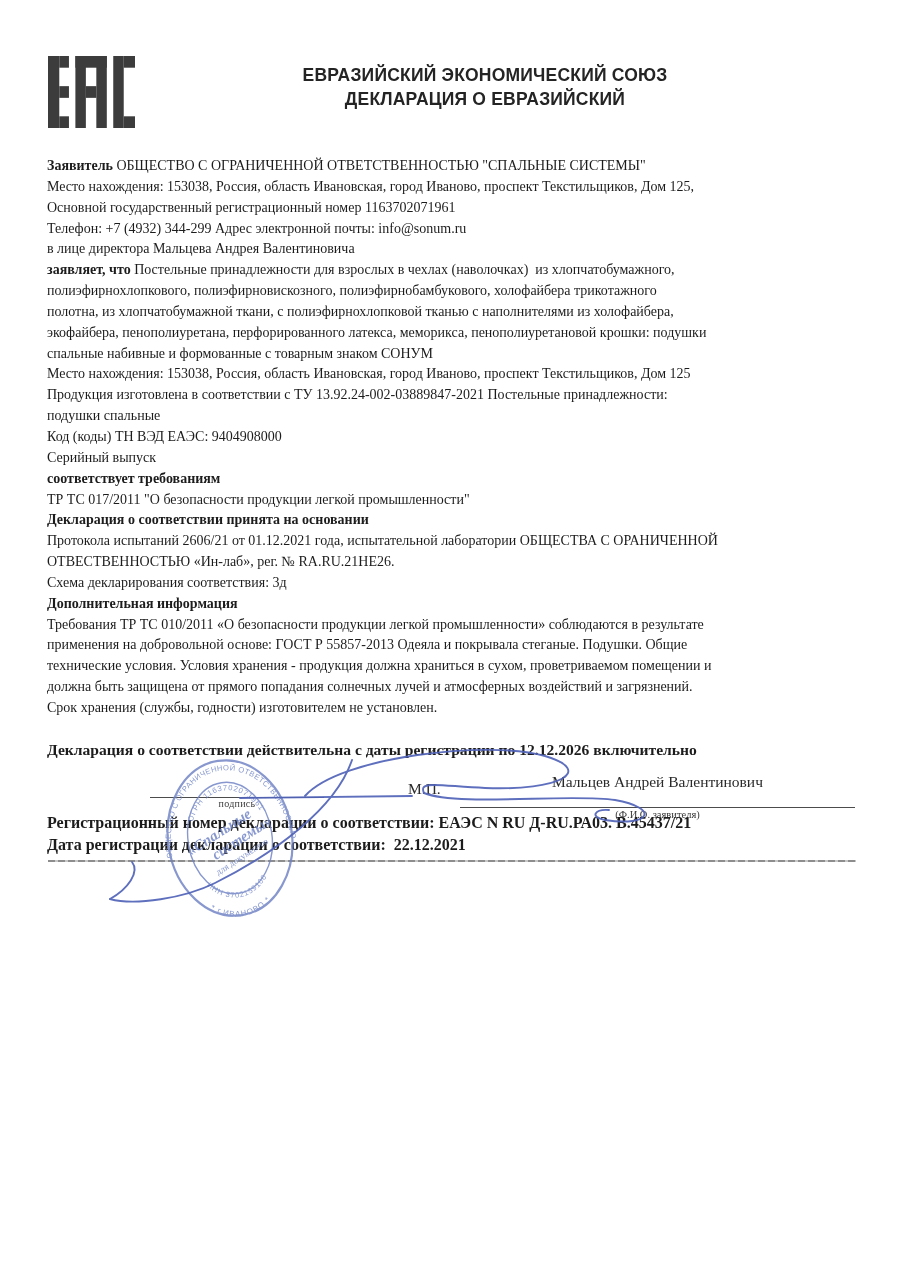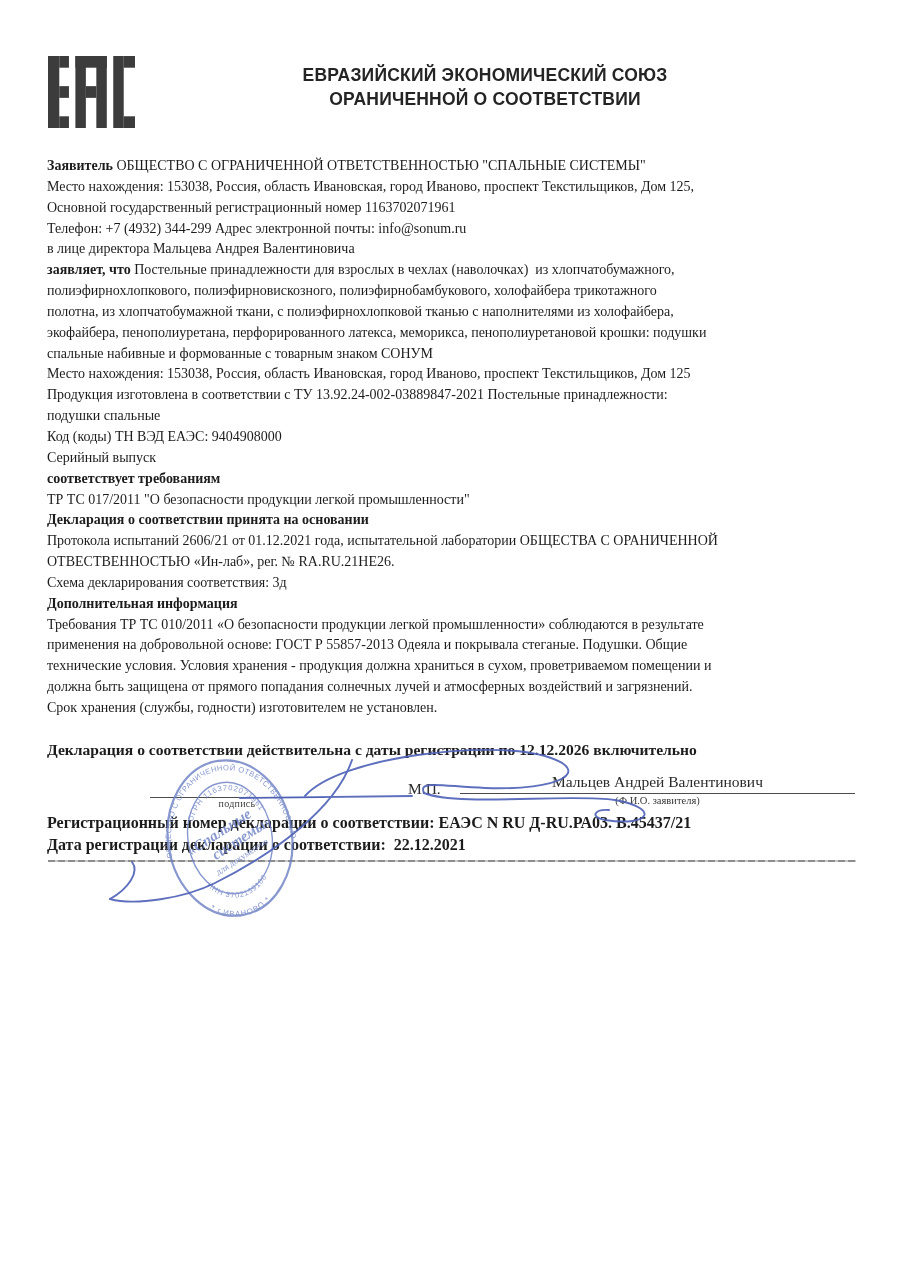--- a/index.html
+++ b/index.html
@@ -13,21 +13,21 @@
   
   .doc-body{position:absolute;left:47px;top:156px;font-size:14px;line-height:20.85px;}
   .line{white-space:pre;}
   .b{font-weight:bold;}
   .validity{position:absolute;left:47px;top:741px;font-size:15.6px;font-weight:bold;white-space:pre;}
   
   .mp{position:absolute;left:408px;top:780px;font-size:15.5px;color:#2a2a2a;}
   .sig-left{position:absolute;left:150px;top:797px;width:174px;border-top:1.6px solid #4c4c4c;text-align:center;}
   .sig-left .cap{font-size:10px;color:#3a3a3a;letter-spacing:.3px;}
   .sig-right{position:absolute;left:460px;top:773px;width:395px;text-align:center;}
-  .sig-right .nm{font-size:15.5px;color:#2a2a2a;padding-bottom:2px;border-bottom:1.6px solid #4c4c4c;}
+  .sig-right .nm{font-size:15.5px;color:#2a2a2a;padding-bottom:16px;border-bottom:1.6px solid #4c4c4c;}
   .sig-right .cap{font-size:10.5px;color:#3a3a3a;padding-top:1px;}
   
   .reg{position:absolute;left:47px;font-size:16px;font-weight:bold;white-space:pre;text-align:right;}
   .reg1{top:814px;} .reg2{top:836px;}
   .rule{position:absolute;left:48px;top:860px;width:808px;height:2px;
         background:repeating-linear-gradient(90deg,#8d8d8d 0 7px,#c6c6c6 7px 10px);}
   
   .stamp{position:absolute;left:148px;top:750px;opacity:.82;}
   .stamp text{fill:#6e82c4;}
   .ring{font-family:"Liberation Sans","DejaVu Sans",sans-serif;}
@@ -47,21 +47,21 @@
     <rect x="60" y="0" width="13" height="80"></rect>
     <rect x="34" y="0" width="39" height="13"></rect>
     <rect x="47" y="33.5" width="13" height="13"></rect>
     <rect x="81" y="0" width="13" height="80"></rect>
     <rect x="94" y="0" width="14" height="13"></rect>
     <rect x="94" y="67" width="14" height="13"></rect>
   </svg>
 
   <div class="hdr">
     <div>ЕВРАЗИЙСКИЙ ЭКОНОМИЧЕСКИЙ СОЮЗ</div>
-    <div>ОРАНИЧЕННОЙ О СООТВЕТСТВИИ</div>
+    <div>ДЕКЛАРАЦИЯ О ЕВРАЗИЙСКИЙ</div>
   </div>
 
   <div class="doc-body">
       <div class="line"><span class="b">Заявитель </span><span>ОБЩЕСТВО С ОГРАНИЧЕННОЙ ОТВЕТСТВЕННОСТЬЮ "СПАЛЬНЫЕ СИСТЕМЫ"</span></div>
       <div class="line"><span>Место нахождения: 153038, Россия, область Ивановская, город Иваново, проспект Текстильщиков, Дом 125,</span></div>
       <div class="line"><span>Основной государственный регистрационный номер 1163702071961</span></div>
       <div class="line"><span>Телефон: +7 (4932) 344-299 Адрес электронной почты: info@sonum.ru</span></div>
       <div class="line"><span>в лице директора Мальцева Андрея Валентиновича</span></div>
       <div class="line"><span class="b">заявляет, что </span><span>Постельные принадлежности для взрослых в чехлах (наволочках)  из хлопчатобумажного,</span></div>
       <div class="line"><span>полиэфирнохлопкового, полиэфирновискозного, полиэфирнобамбукового, холофайбера трикотажного</span></div>

